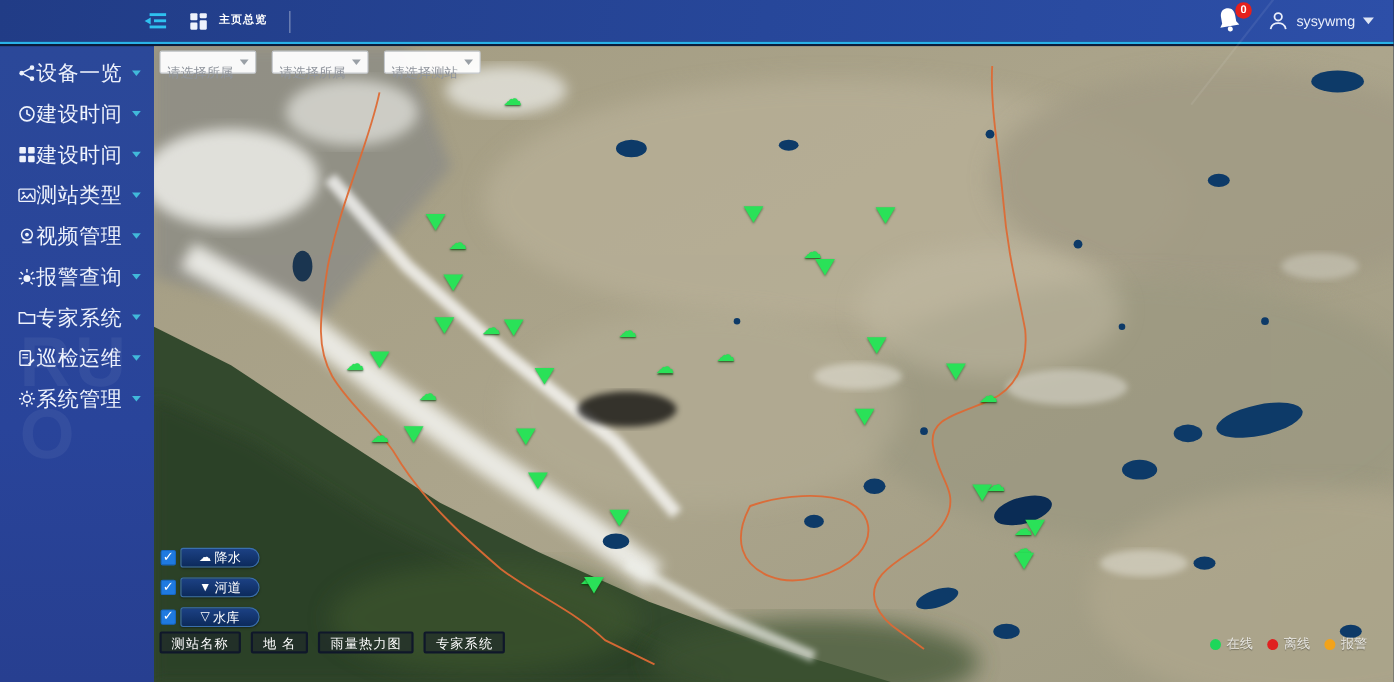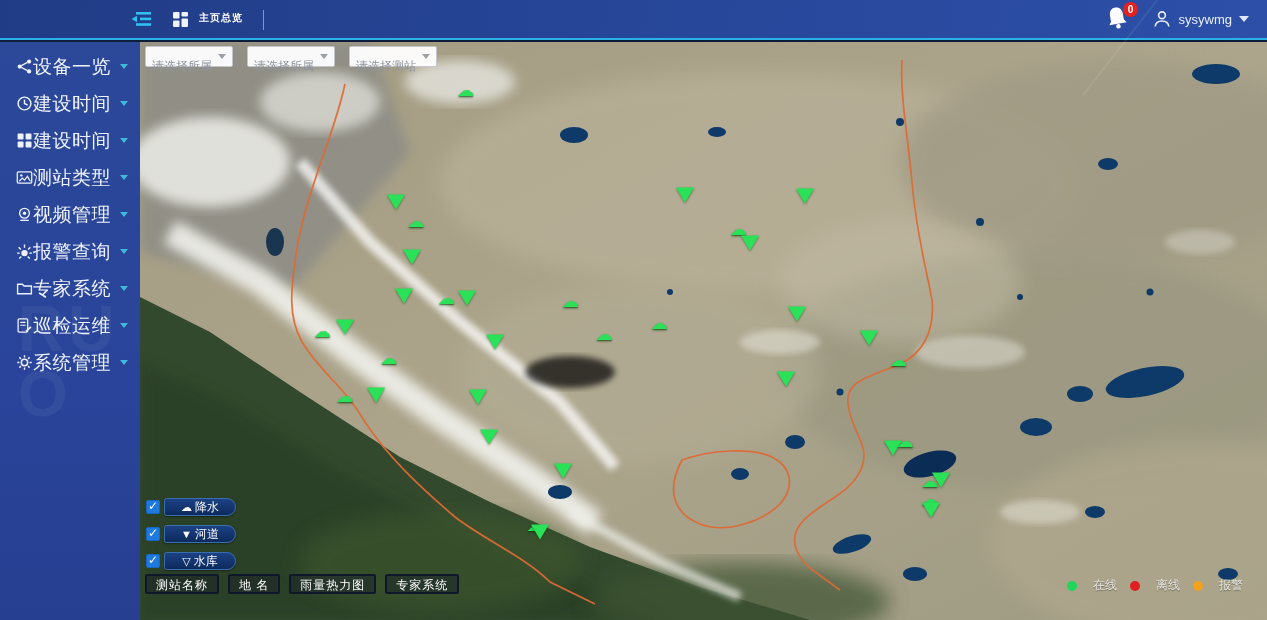--- a/index.html
+++ b/index.html
@@ -84,21 +84,21 @@
 
   
   .map-buttons { position:absolute; left:5px; bottom:26px; display:flex; gap:9px; }
   .map-btn { height:20px; padding:0 9px; background:rgba(28,34,42,.55);
     border:2px solid #0f172a; border-radius:2px; color:#fff; font-size:12px;
     line-height:18px; cursor:pointer; white-space:nowrap; letter-spacing:1px; }
 
   
   .legend { position:absolute; right:24px; bottom:26px; display:flex; gap:13px;
     align-items:center; }
-  .legend-item { display:flex; align-items:center; gap:16px; }
+  .legend-item { display:flex; align-items:center; gap:5px; }
   .legend-dot { width:10px; height:10px; border-radius:50%; }
   .legend-label { color:rgba(255,255,255,.8); font-size:12px;
     text-shadow:0 1px 1px rgba(0,0,0,.4); }
 </style>
 </head>
 <body>
 
 <div class="app">
 
   <div class="header">

